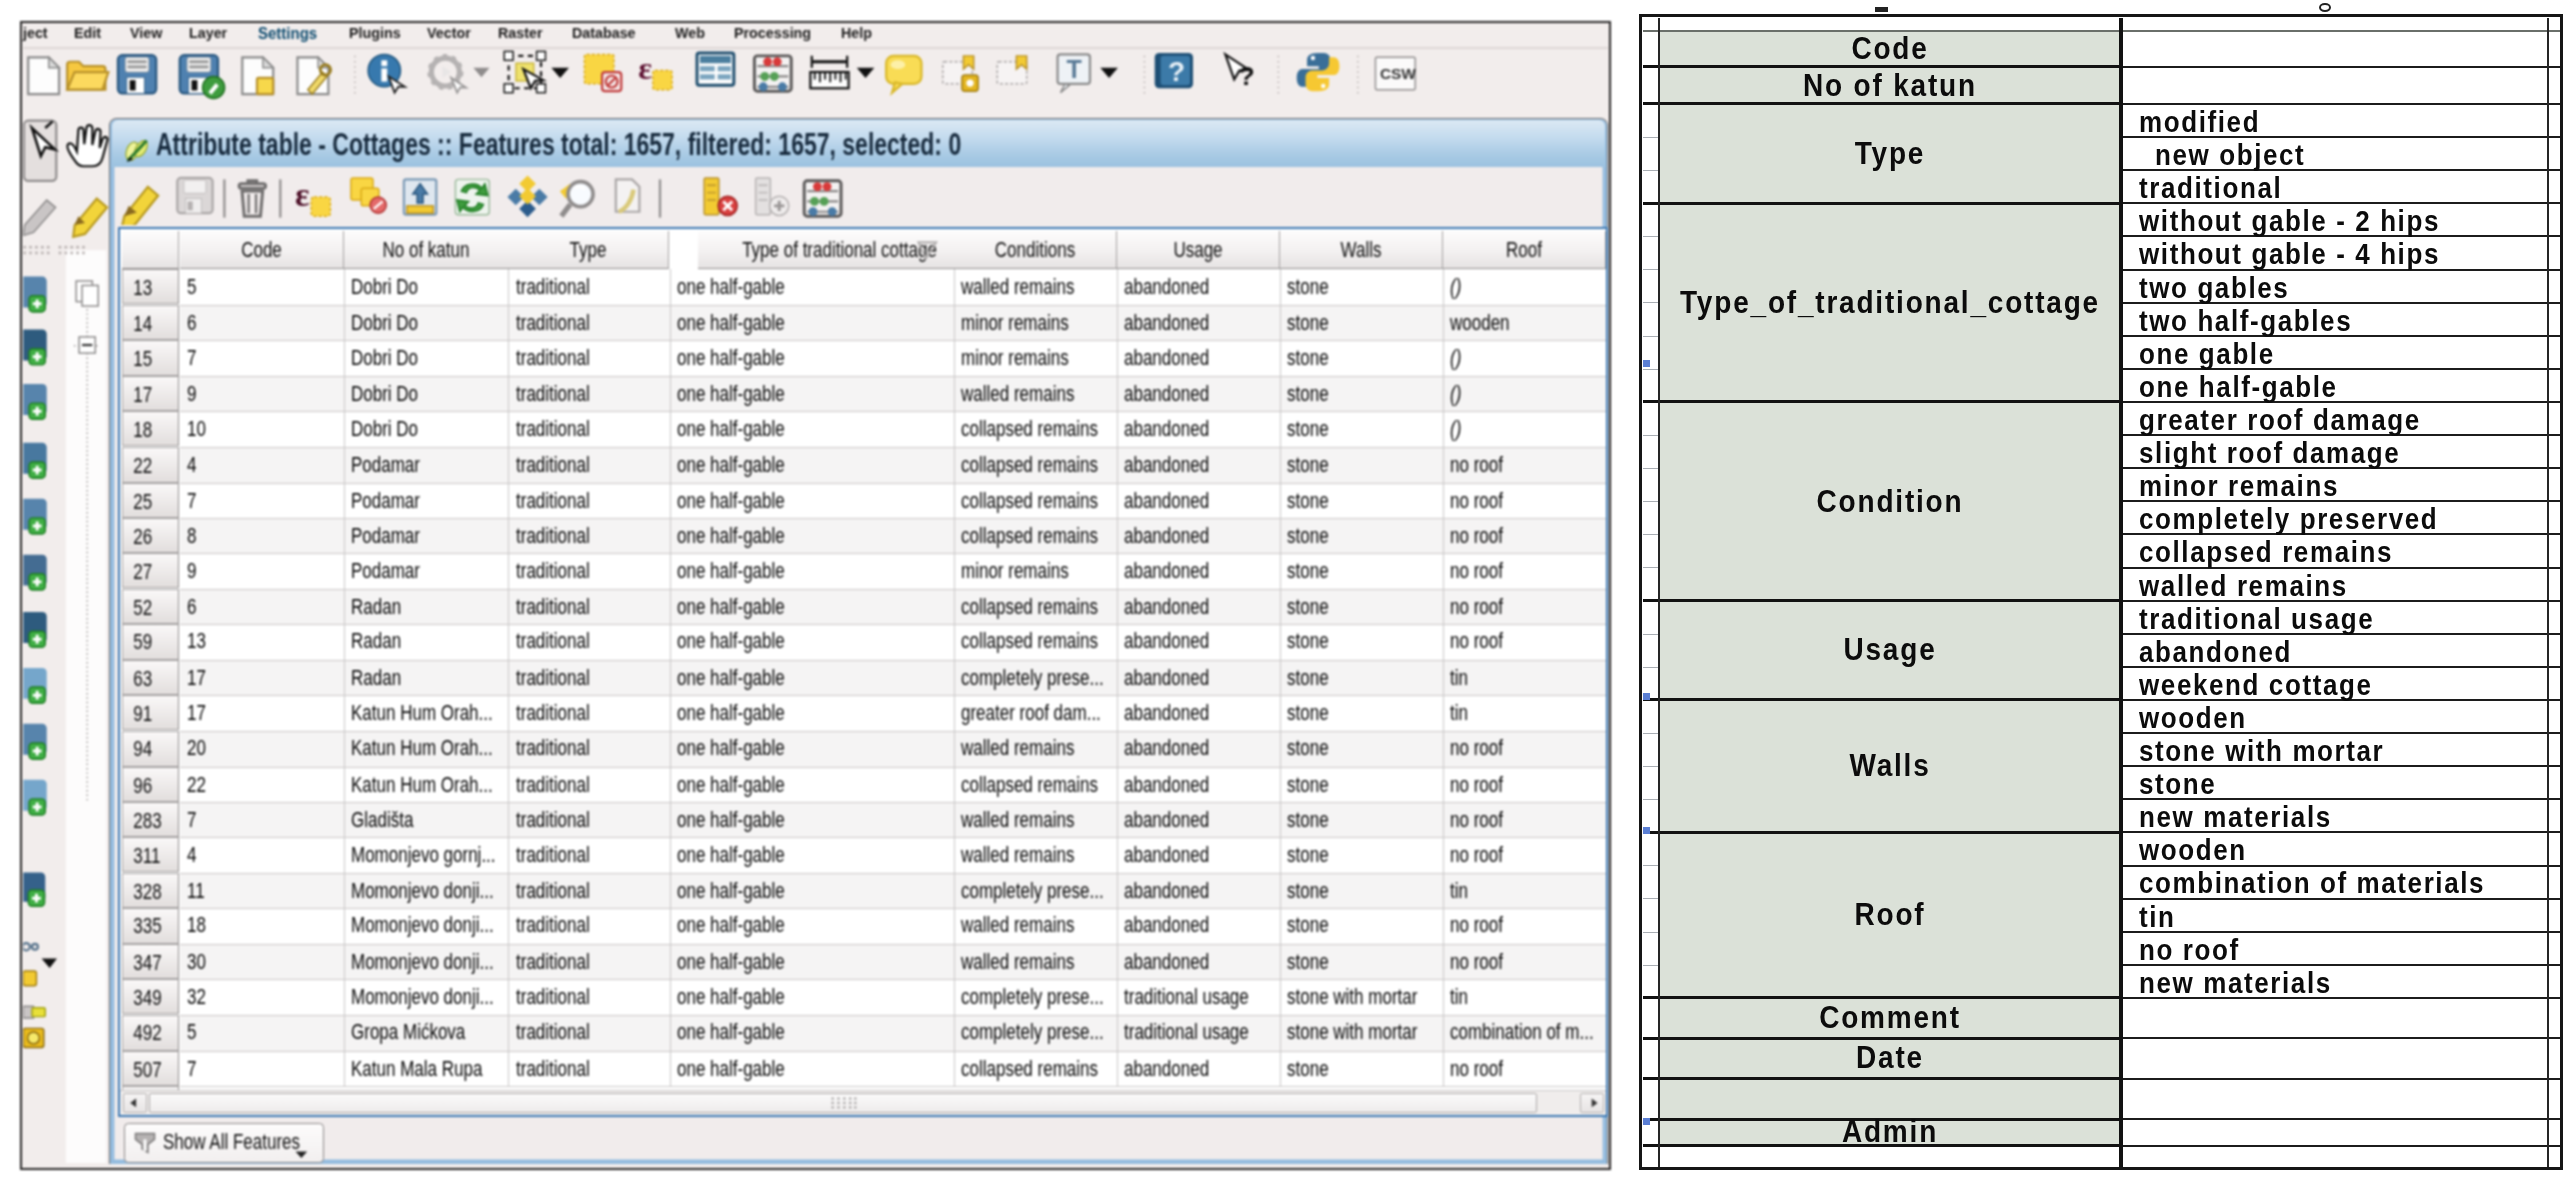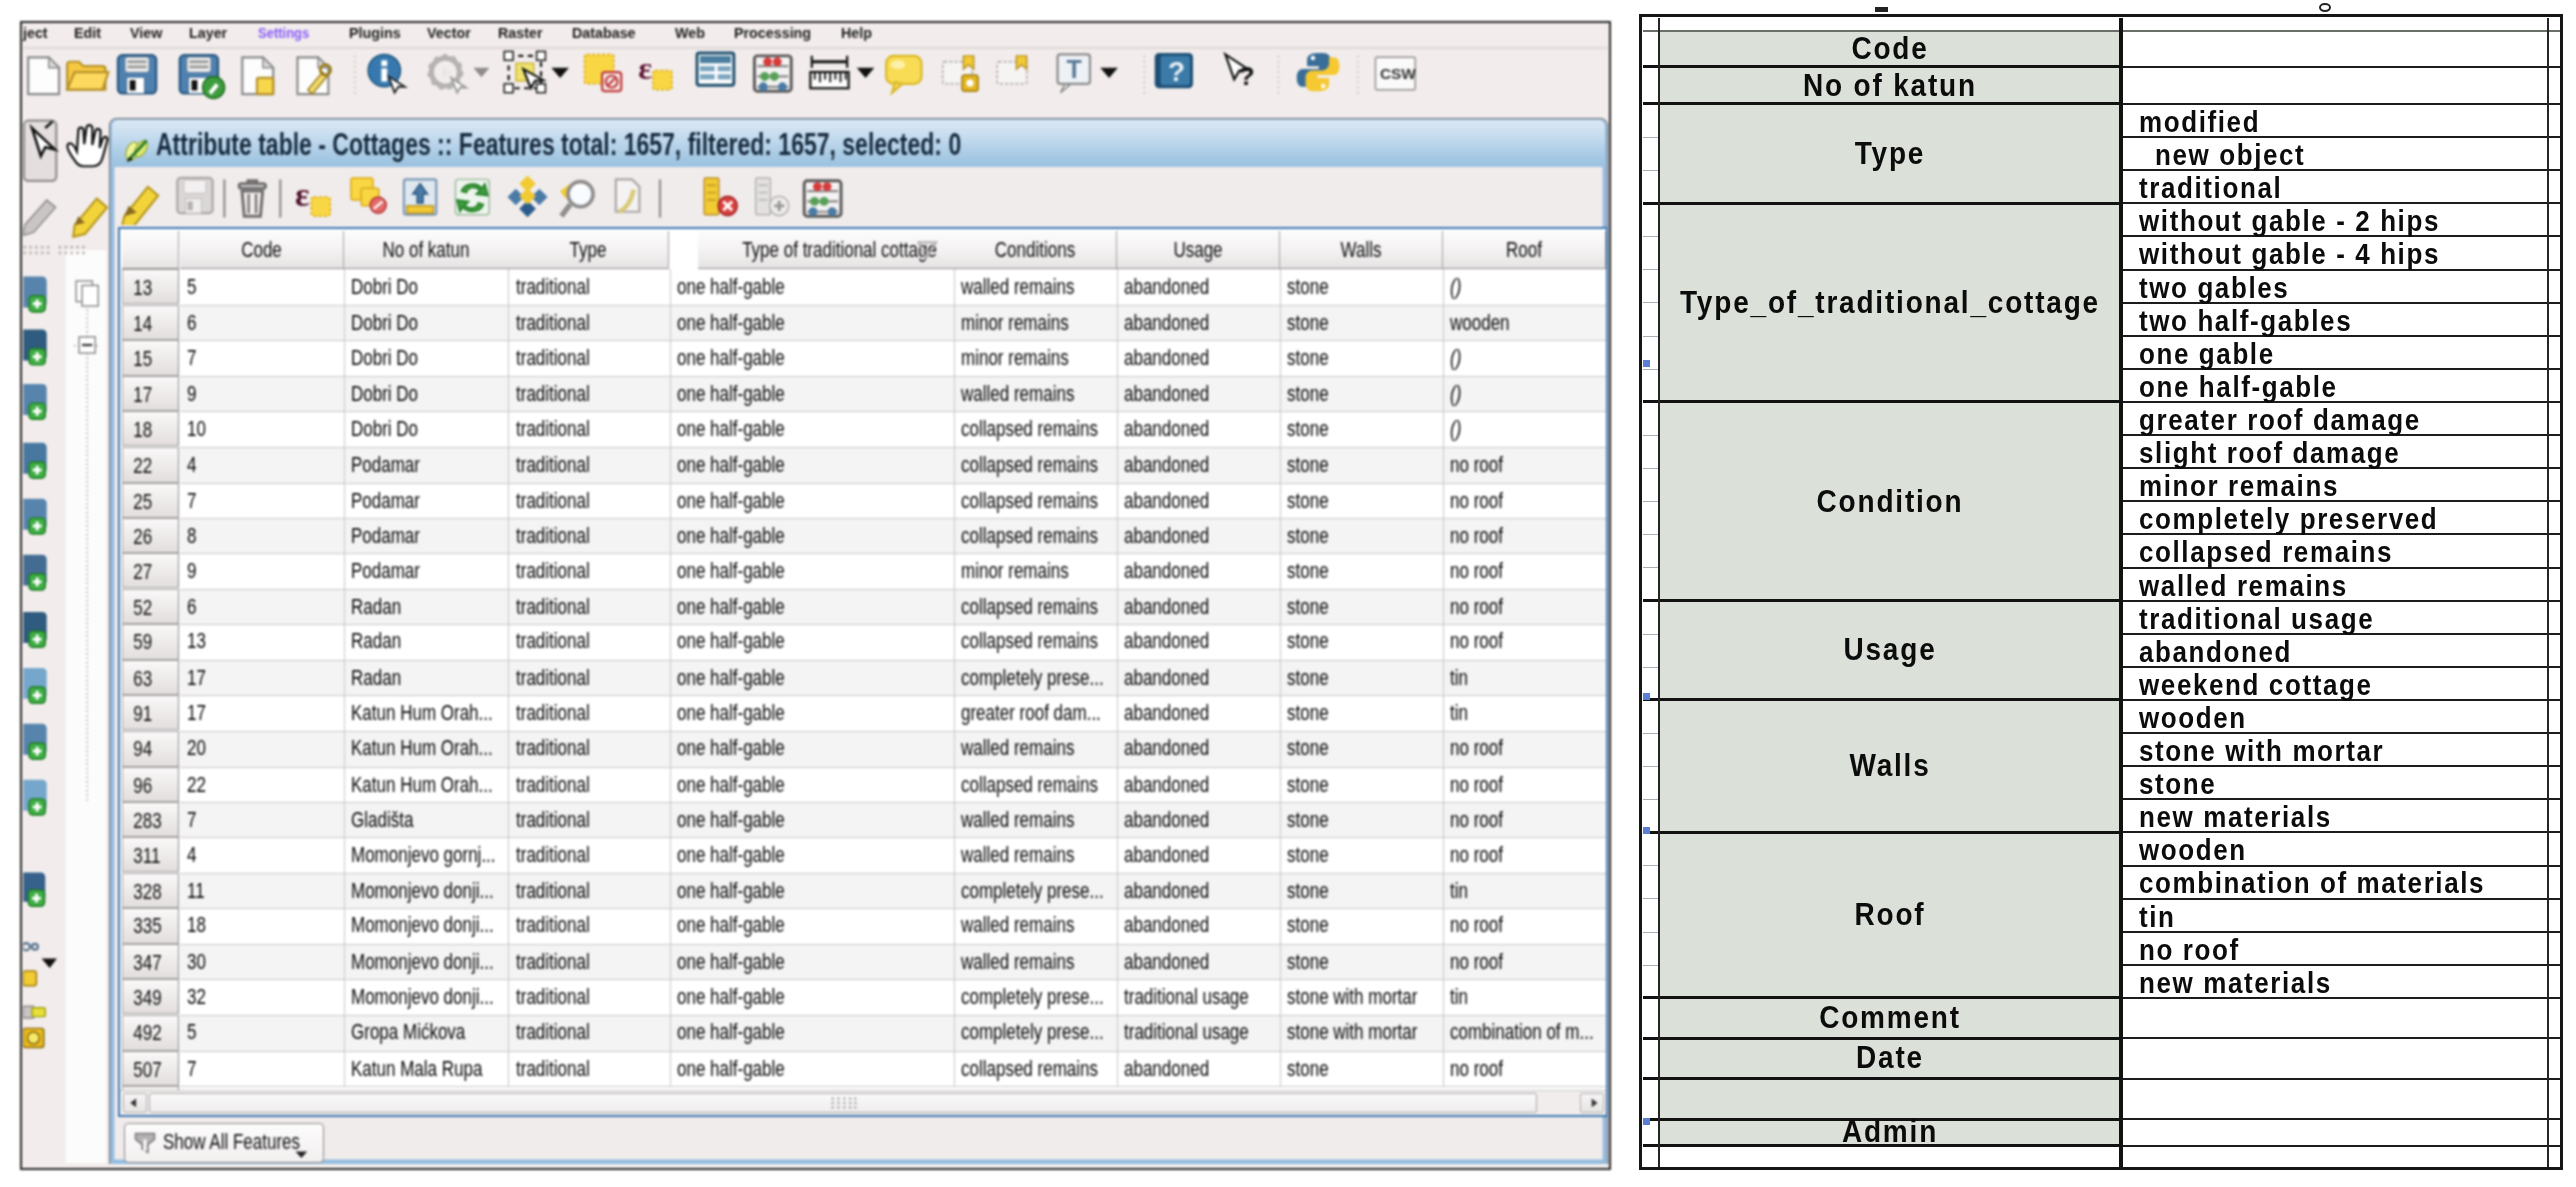--- a/index.html
+++ b/index.html
@@ -180,21 +180,21 @@
 <div class="abs" style="left:1643px;top:1118px;width:6.6px;height:7.4px;background:#5b7fd4;"></div>
 <div class="abs" style="left:1875px;top:7.4px;width:13.2px;height:4.4px;background:#222;"></div>
 <div class="abs" style="left:2319px;top:2.9px;width:11.8px;height:8.8px;border:2.2px solid #222;border-radius:50%;"></div>
 </div>
 <div id="left">
 <div class="abs" style="left:20px;top:21.3px;width:1591px;height:1149px;background:#f2edec;border:2.9px solid #272525;"></div>
 <div class="abs" style="left:23px;top:22px;height:23.5px;font-size:14.3px;font-weight:bold;color:#1c1c1c;line-height:23.5px;"><span class="sy" style="transform:scaleY(1.08);">ject</span></div>
 <div class="abs" style="left:74px;top:22px;height:23.5px;font-size:14.3px;font-weight:bold;color:#1c1c1c;line-height:23.5px;"><span class="sy" style="transform:scaleY(1.08);">Edit</span></div>
 <div class="abs" style="left:130px;top:22px;height:23.5px;font-size:14.3px;font-weight:bold;color:#1c1c1c;line-height:23.5px;"><span class="sy" style="transform:scaleY(1.08);">View</span></div>
 <div class="abs" style="left:189px;top:22px;height:23.5px;font-size:14.3px;font-weight:bold;color:#1c1c1c;line-height:23.5px;"><span class="sy" style="transform:scaleY(1.08);">Layer</span></div>
-<div class="abs" style="left:258px;top:22px;height:23.5px;font-size:13px;font-weight:bold;color:#8b5cf6;line-height:23.5px;"><span class="sy" style="transform:scaleY(1.08);">Settings</span></div>
+<div class="abs" style="left:258px;top:22px;height:23.5px;font-size:15px;font-weight:bold;color:#0c4a6e;line-height:23.5px;"><span class="sy" style="transform:scaleY(1.08);">Settings</span></div>
 <div class="abs" style="left:349px;top:22px;height:23.5px;font-size:14.3px;font-weight:bold;color:#1c1c1c;line-height:23.5px;"><span class="sy" style="transform:scaleY(1.08);">Plugins</span></div>
 <div class="abs" style="left:427px;top:22px;height:23.5px;font-size:14.3px;font-weight:bold;color:#1c1c1c;line-height:23.5px;"><span class="sy" style="transform:scaleY(1.08);">Vector</span></div>
 <div class="abs" style="left:498px;top:22px;height:23.5px;font-size:14.3px;font-weight:bold;color:#1c1c1c;line-height:23.5px;"><span class="sy" style="transform:scaleY(1.08);">Raster</span></div>
 <div class="abs" style="left:572px;top:22px;height:23.5px;font-size:14.3px;font-weight:bold;color:#1c1c1c;line-height:23.5px;"><span class="sy" style="transform:scaleY(1.08);">Database</span></div>
 <div class="abs" style="left:675px;top:22px;height:23.5px;font-size:14.3px;font-weight:bold;color:#1c1c1c;line-height:23.5px;"><span class="sy" style="transform:scaleY(1.08);">Web</span></div>
 <div class="abs" style="left:734px;top:22px;height:23.5px;font-size:14.3px;font-weight:bold;color:#1c1c1c;line-height:23.5px;"><span class="sy" style="transform:scaleY(1.08);">Processing</span></div>
 <div class="abs" style="left:841px;top:22px;height:23.5px;font-size:14.3px;font-weight:bold;color:#1c1c1c;line-height:23.5px;"><span class="sy" style="transform:scaleY(1.08);">Help</span></div>
 <div class="abs" style="left:23px;top:47px;width:1585px;height:1.5px;background:#ddd6d5;"></div>
 <svg class="abs" style="left:23px;top:47px;" width="1585" height="56" viewBox="0 0 2154 76">
         <g transform="translate(3,12)">

